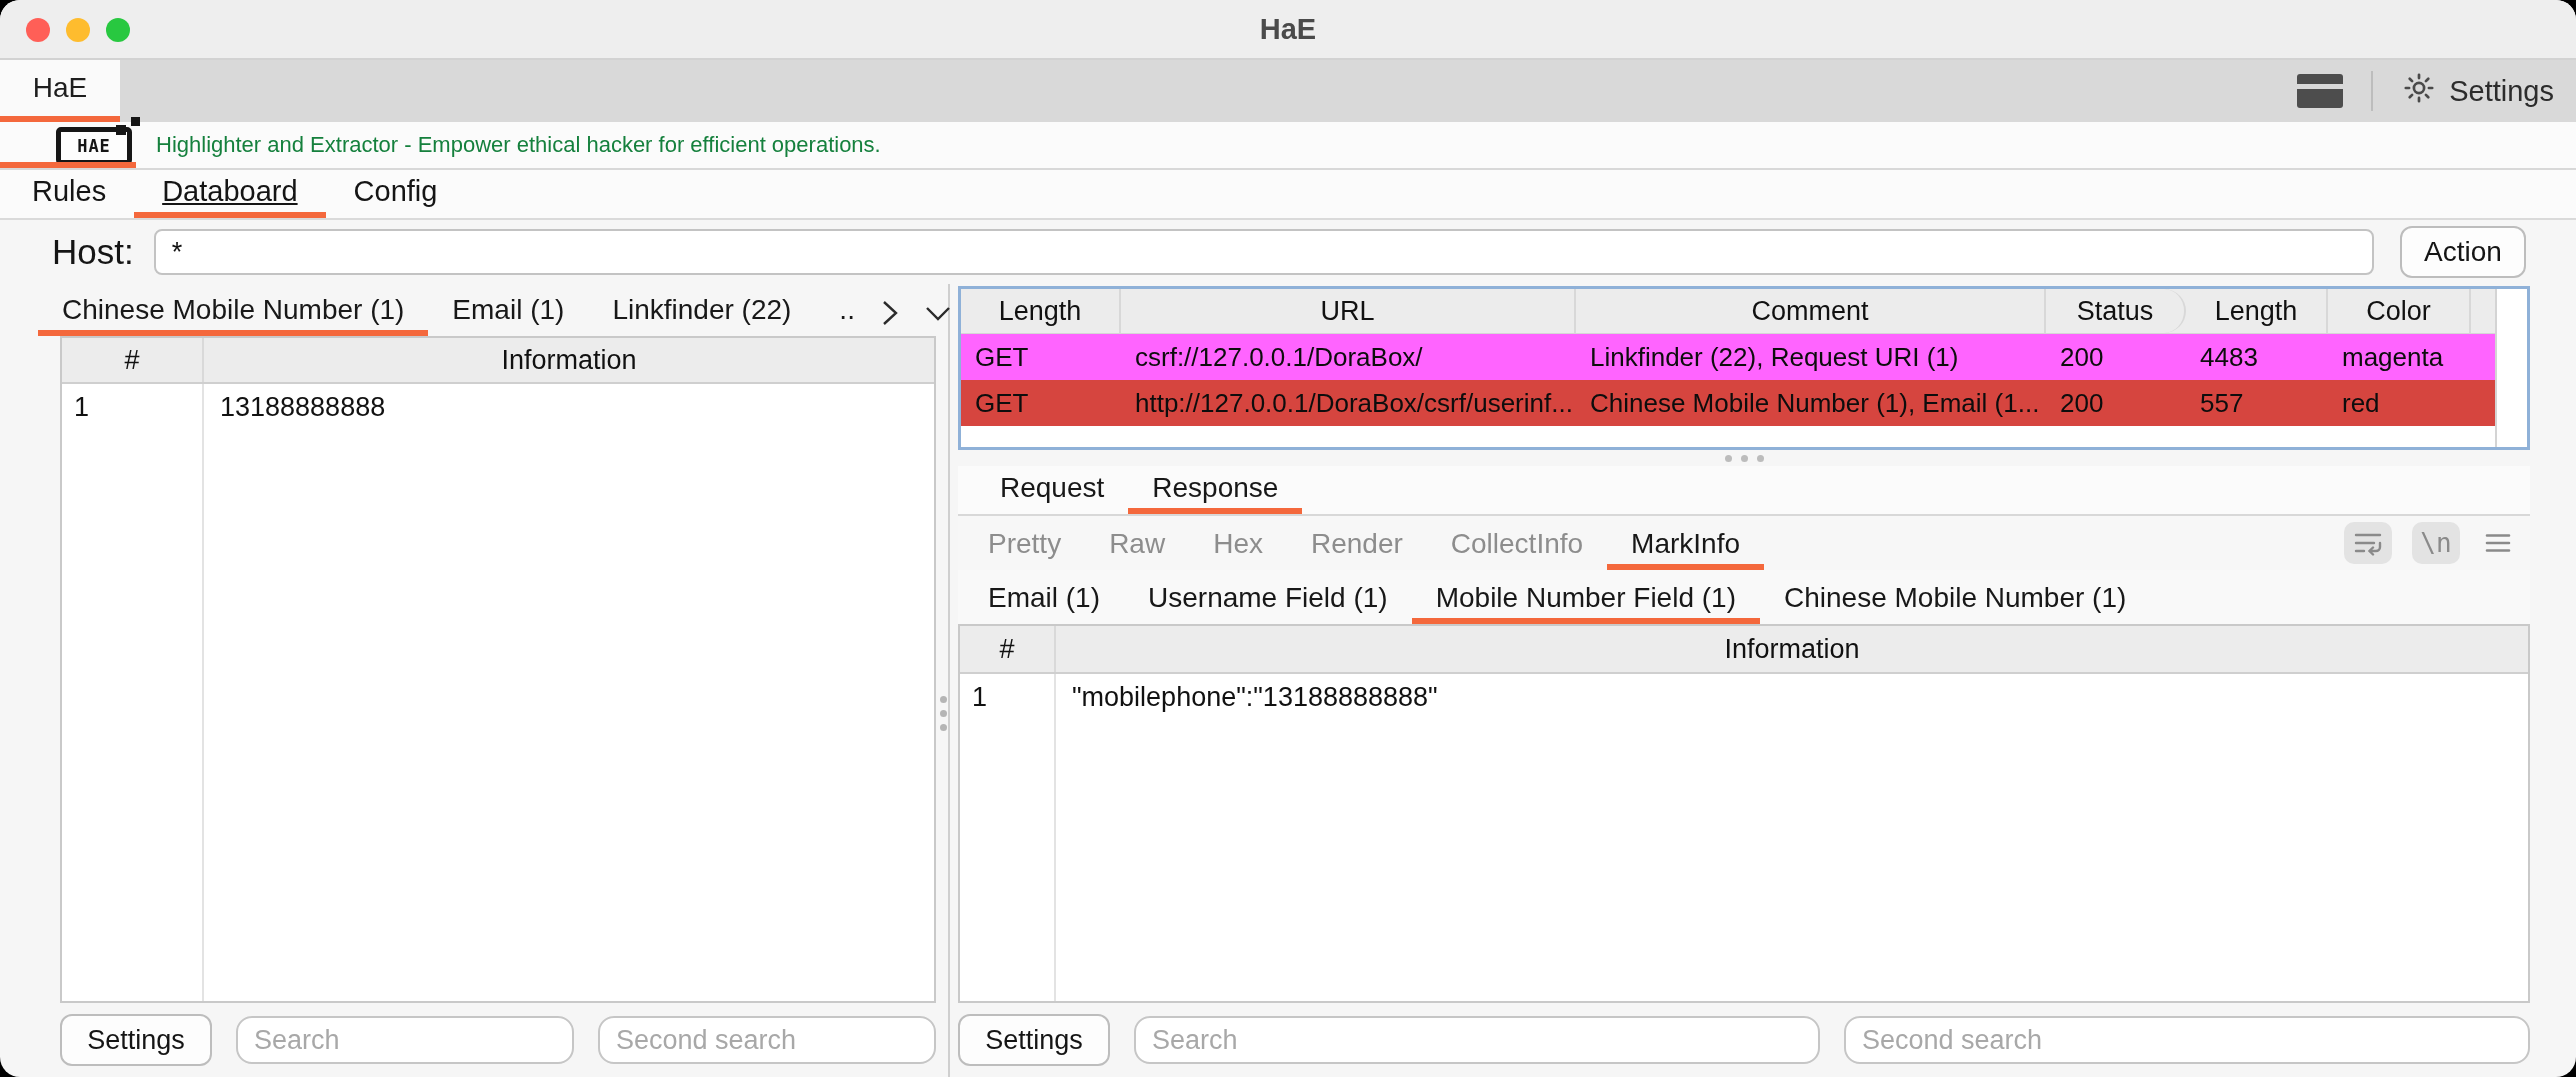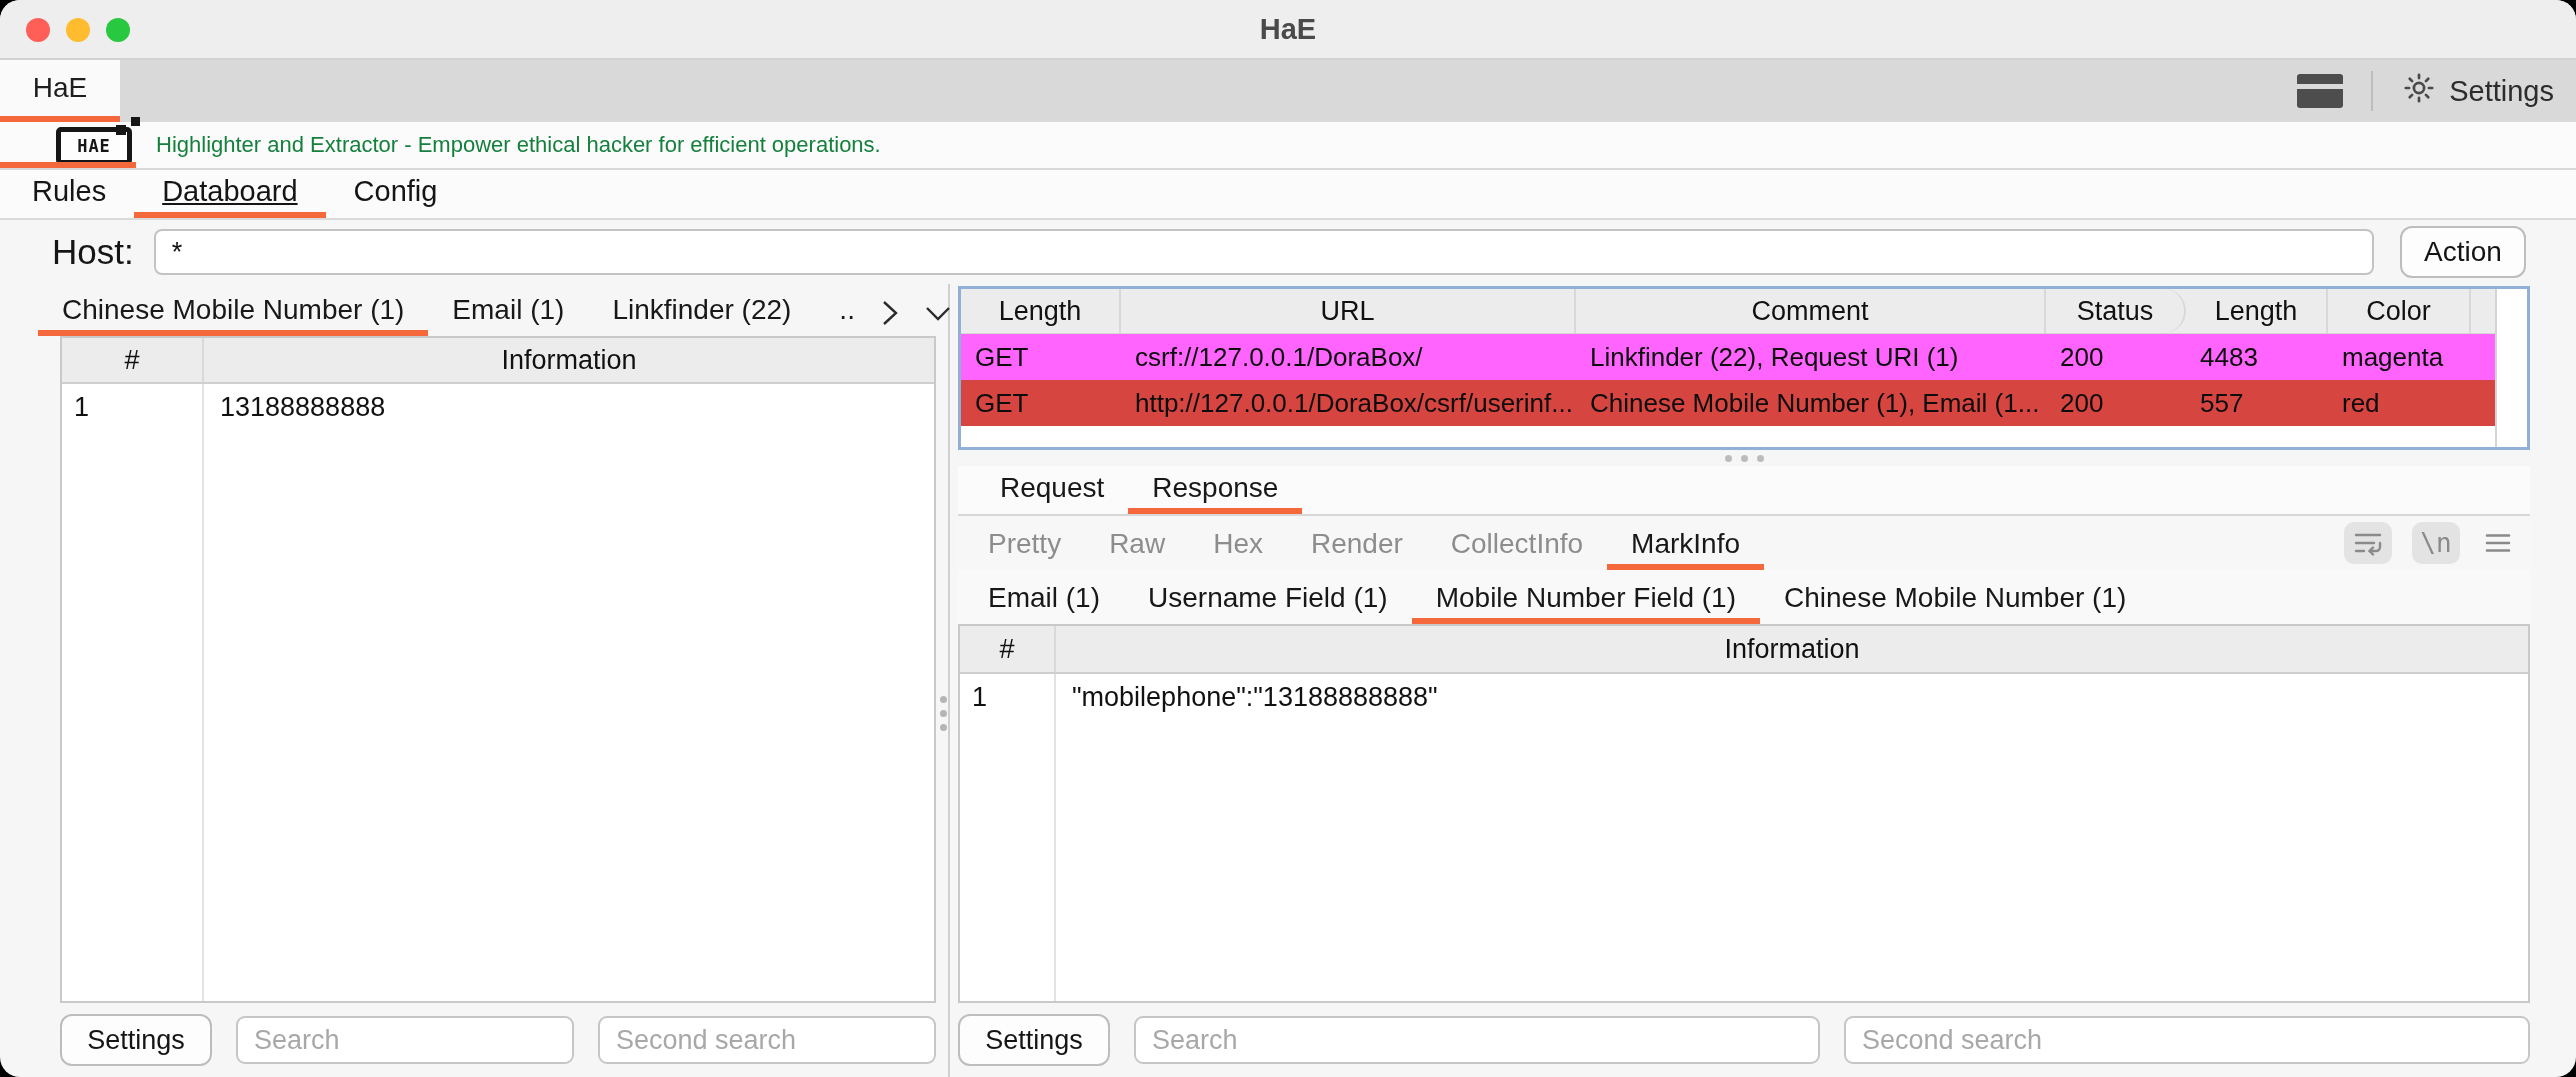--- a/index.html
+++ b/index.html
@@ -106,21 +106,21 @@
   .info-table .thead { height: 48px; }
   .info-table .cell-idx { width: 96px; padding-left: 12px; }
   .info-table .cell-info { padding-left: 16px; }
   .info-table .gridline { left: 94px; }
 
   
   .panel-footer { height: 74px; display: flex; align-items: center; gap: 24px; flex: 0 0 auto; }
   .left-footer { padding: 0 12px 0 60px; }
   .right-footer { padding: 0; }
   .settings-btn { width: 152px; height: 52px; border: 2px solid #bdbdbd; border-radius: 12px; background: #fdfdfd; font-size: 27px; color: #151515; font-family: inherit; cursor: pointer; flex: 0 0 auto; }
-  .search-input { flex: 1; height: 48px; border: 2px solid #c6c6c6; border-radius: 9px; background: #fff; font-size: 27px; padding: 0 16px; color: #111; outline: none; font-family: inherit; min-width: 0; }
+  .search-input { flex: 1; height: 48px; border: 2px solid #c6c6c6; border-radius: 16px; background: #fff; font-size: 27px; padding: 0 16px; color: #111; outline: none; font-family: inherit; min-width: 0; }
   .search-input::placeholder { color: #a8a8a8; }
 </style>
 </head>
 <body>
 
 <div class="window">
 
   <div class="titlebar">
     <div class="lights">
       <div class="light red"></div>

